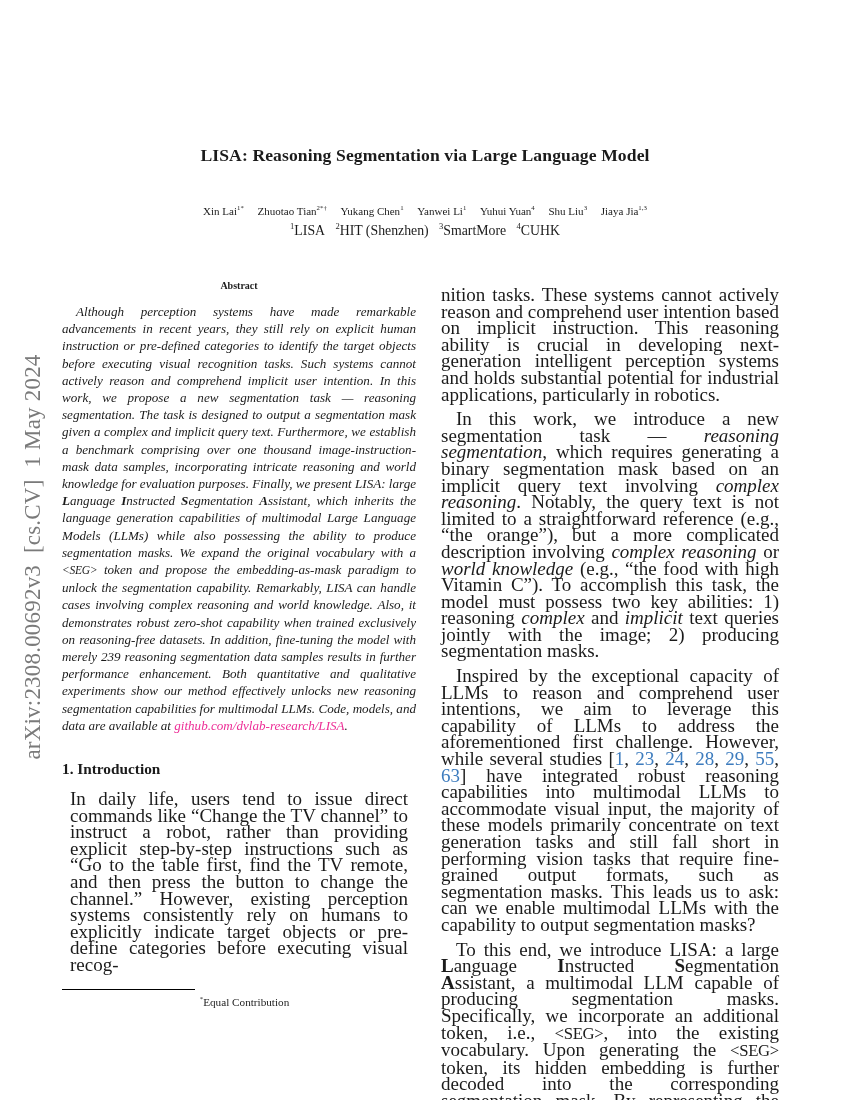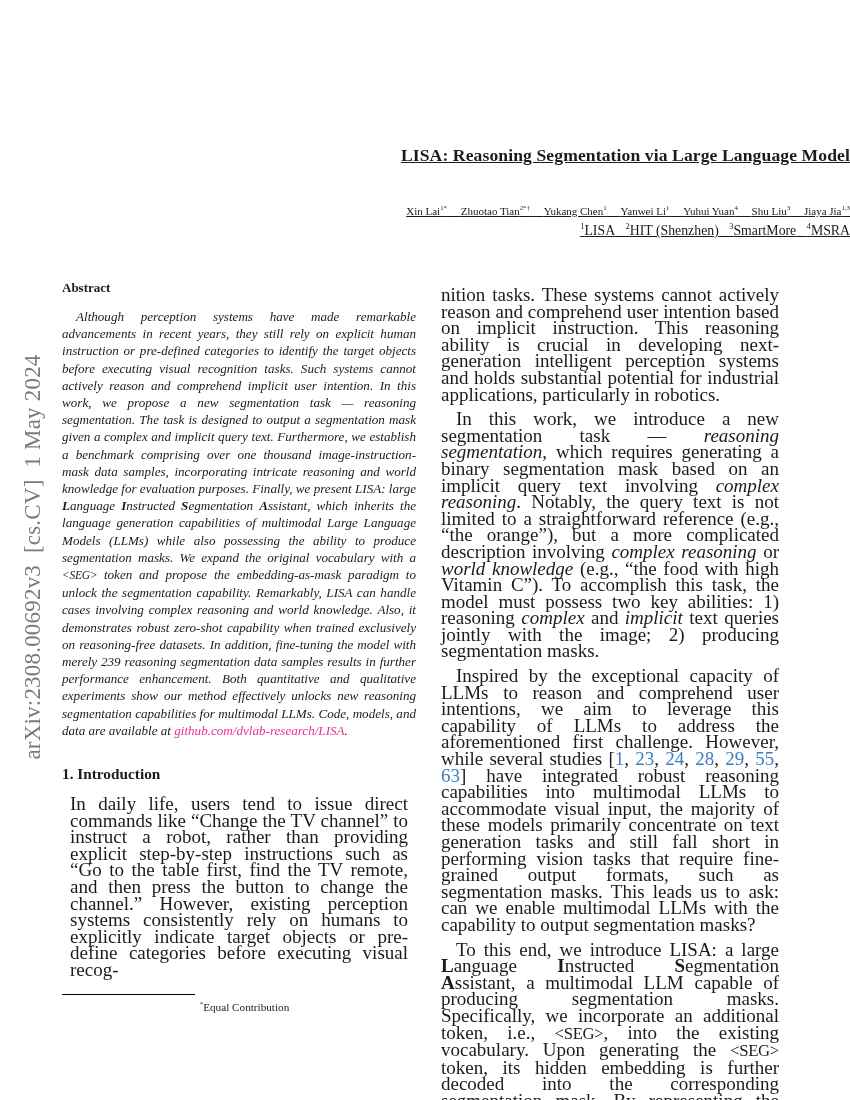--- a/index.html
+++ b/index.html
@@ -9,29 +9,29 @@
     font-family:"Liberation Serif", serif;
     color:var(--text,#1b1b1b);
   }
   
   .arxiv-banner {
     position:absolute; left:-241px; top:545px; width:546px; height:24px;
     transform:rotate(-90deg);
     text-align:center; white-space:nowrap;
     font-size:23px; color:var(--banner,#7a7a7a); letter-spacing:0.2px;
   }
-  .header { text-align:right; padding-top:145px;text-decoration:underline; }
+  .header { text-align:center; padding-top:145px; }
   .title { font-size:17.6px; font-weight:bold; margin:0; letter-spacing:0.1px; }
   .authors { margin-top:39px; font-size:11px; }
   .affils  { margin-top:6px;  font-size:13.8px; }
 
   .columns { display:flex; gap:17px; padding:0 62px; margin-top:40px; text-align:justify; }
   .col { width:354px; }
 
-  .abstract-heading { text-align:left; font-size:13px; font-weight:bold; margin:1px 0 12px 0; }
+  .abstract-heading { text-align:center; font-size:10px; font-weight:bold; margin:1px 0 12px 0; }
   .abstract { font-style:italic; font-size:13.1px; line-height:17.2px; margin:0; text-indent:14px; }
 
   .section-heading { font-size:15.3px; font-weight:bold; margin:26px 0 13px 0; text-align:left; }
 
   .body { font-size:19px; line-height:16.6px; margin:8px; }
   .body.indent { text-indent:15px; }
   .col-right .body + .body { margin-top:2px; }
 
   .footnote { margin-top:15px; font-size:11.2px; line-height:14.8px; text-align:center; }
   .footnote-rule { width:133px; border-top:1px solid #000; margin:0 0 5px 0; }
@@ -49,21 +49,21 @@
 </head>
 <body>
 
 <div class="page">
 
   <div class="arxiv-banner">arXiv:2308.00692v3&nbsp;&nbsp;[cs.CV]&nbsp;&nbsp;1 May 2024</div>
 
   <div class="header">
     <h1 class="title">LISA: Reasoning Segmentation via Large Language Model</h1>
     <div class="authors"><span>Xin Lai</span><span class="sup">1*</span><span>&nbsp;&nbsp;&nbsp;&nbsp;&nbsp;</span><span>Zhuotao Tian</span><span class="sup">2*†</span><span>&nbsp;&nbsp;&nbsp;&nbsp;&nbsp;</span><span>Yukang Chen</span><span class="sup">1</span><span>&nbsp;&nbsp;&nbsp;&nbsp;&nbsp;</span><span>Yanwei Li</span><span class="sup">1</span><span>&nbsp;&nbsp;&nbsp;&nbsp;&nbsp;</span><span>Yuhui Yuan</span><span class="sup">4</span><span>&nbsp;&nbsp;&nbsp;&nbsp;&nbsp;</span><span>Shu Liu</span><span class="sup">3</span><span>&nbsp;&nbsp;&nbsp;&nbsp;&nbsp;</span><span>Jiaya Jia</span><span class="sup">1,3</span></div>
-    <div class="affils"><span class="sup">1</span><span>LISA</span><span>&nbsp;&nbsp;&nbsp;</span><span class="sup">2</span><span>HIT (Shenzhen)</span><span>&nbsp;&nbsp;&nbsp;</span><span class="sup">3</span><span>SmartMore</span><span>&nbsp;&nbsp;&nbsp;</span><span class="sup">4</span><span>MSRA</span></div>
+    <div class="affils"><span class="sup">1</span><span>LISA</span><span>&nbsp;&nbsp;&nbsp;</span><span class="sup">2</span><span>HIT (Shenzhen)</span><span>&nbsp;&nbsp;&nbsp;</span><span class="sup">3</span><span>SmartMore</span><span>&nbsp;&nbsp;&nbsp;</span><span class="sup">4</span><span>CUHK</span></div>
   </div>
 
   <div class="columns">
 
     <div class="col col-left">
       <h2 class="abstract-heading">Abstract</h2>
       <p class="abstract"><span>Although perception systems have made remarkable advancements in recent years, they still rely on explicit human instruction or pre-defined categories to identify the target objects before executing visual recognition tasks. Such systems cannot actively reason and comprehend implicit user intention. In this work, we propose a new segmentation task — reasoning segmentation. The task is designed to output a segmentation mask given a complex and implicit query text. Furthermore, we establish a benchmark comprising over one thousand image-instruction-mask data samples, incorporating intricate reasoning and world knowledge for evaluation purposes. Finally, we present LISA: large </span><span class="b">L</span><span>anguage </span><span class="b">I</span><span>nstructed </span><span class="b">S</span><span>egmentation </span><span class="b">A</span><span>ssistant, which inherits the language generation capabilities of multimodal Large Language Models (LLMs) while also possessing the ability to produce segmentation masks. We expand the original vocabulary with a </span><span class="tt">&lt;SEG&gt;</span><span> token and propose the embedding-as-mask paradigm to unlock the segmentation capability. Remarkably, LISA can handle cases involving complex reasoning and world knowledge. Also, it demonstrates robust zero-shot capability when trained exclusively on reasoning-free datasets. In addition, fine-tuning the model with merely 239 reasoning segmentation data samples results in further performance enhancement. Both quantitative and qualitative experiments show our method effectively unlocks new reasoning segmentation capabilities for multimodal LLMs. Code, models, and data are available at </span><span class="link">github.com/dvlab-research/LISA</span><span>.</span></p>
 
       <h2 class="section-heading">1. Introduction</h2>
       <p class="body"><span>In daily life, users tend to issue direct commands like “Change the TV channel” to instruct a robot, rather than providing explicit step-by-step instructions such as “Go to the table first, find the TV remote, and then press the button to change the channel.” However, existing perception systems consistently rely on humans to explicitly indicate target objects or pre-define categories before executing visual recog-</span></p>

